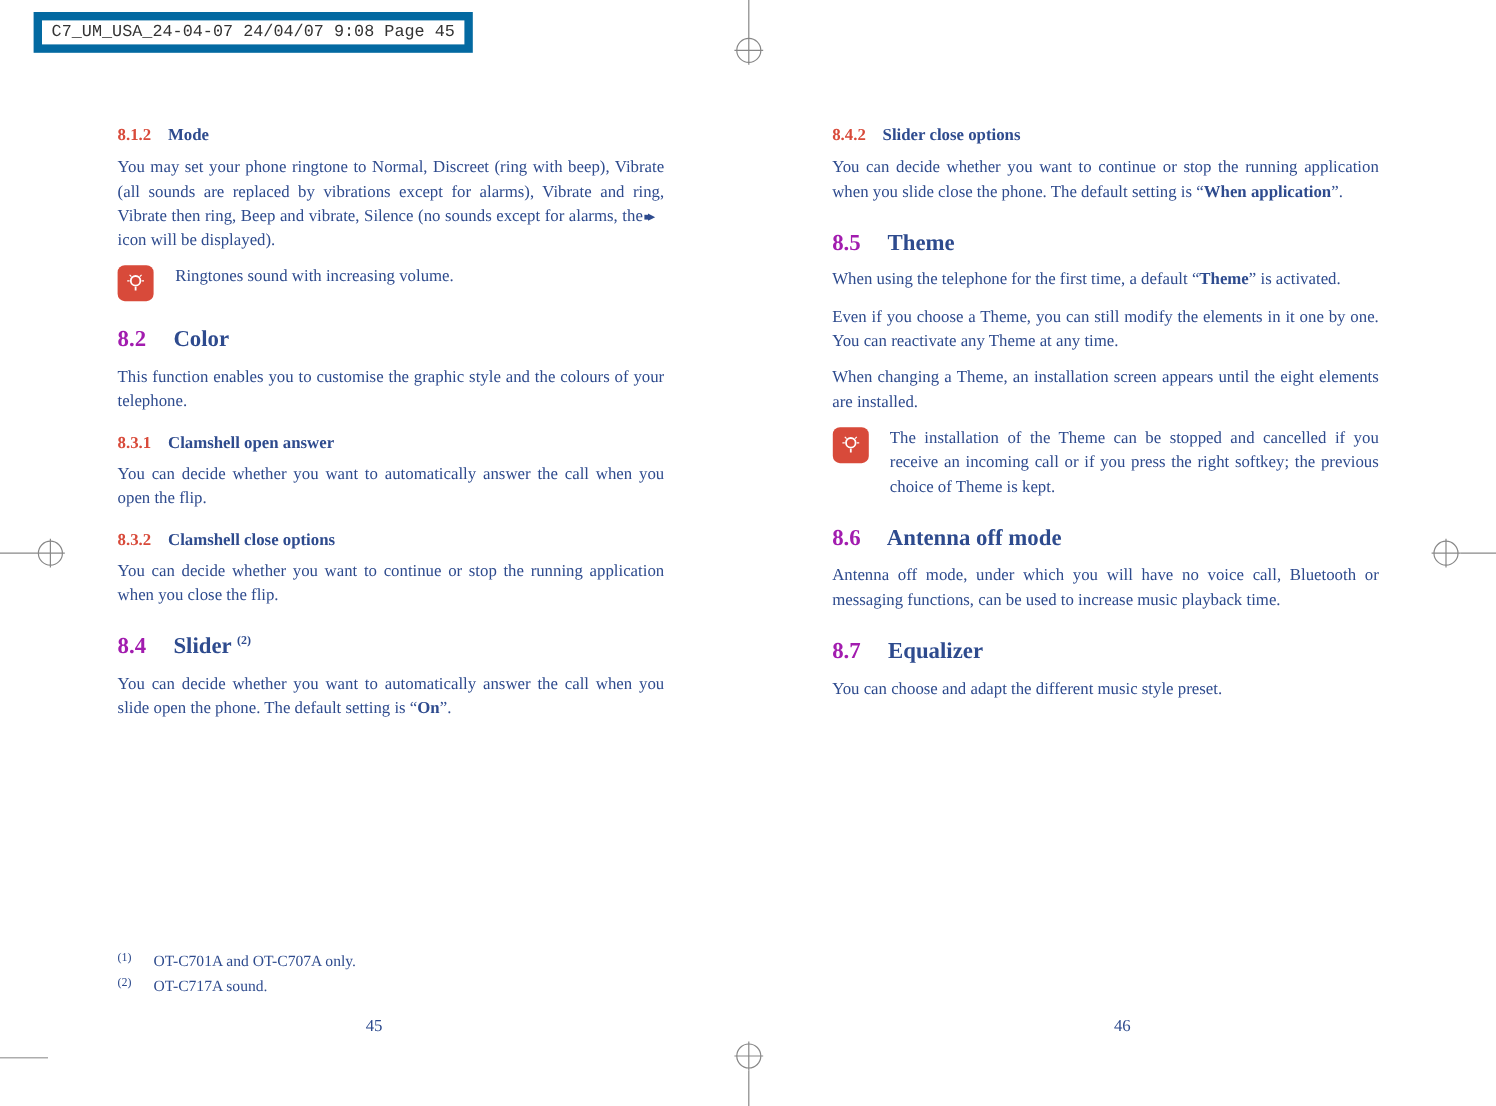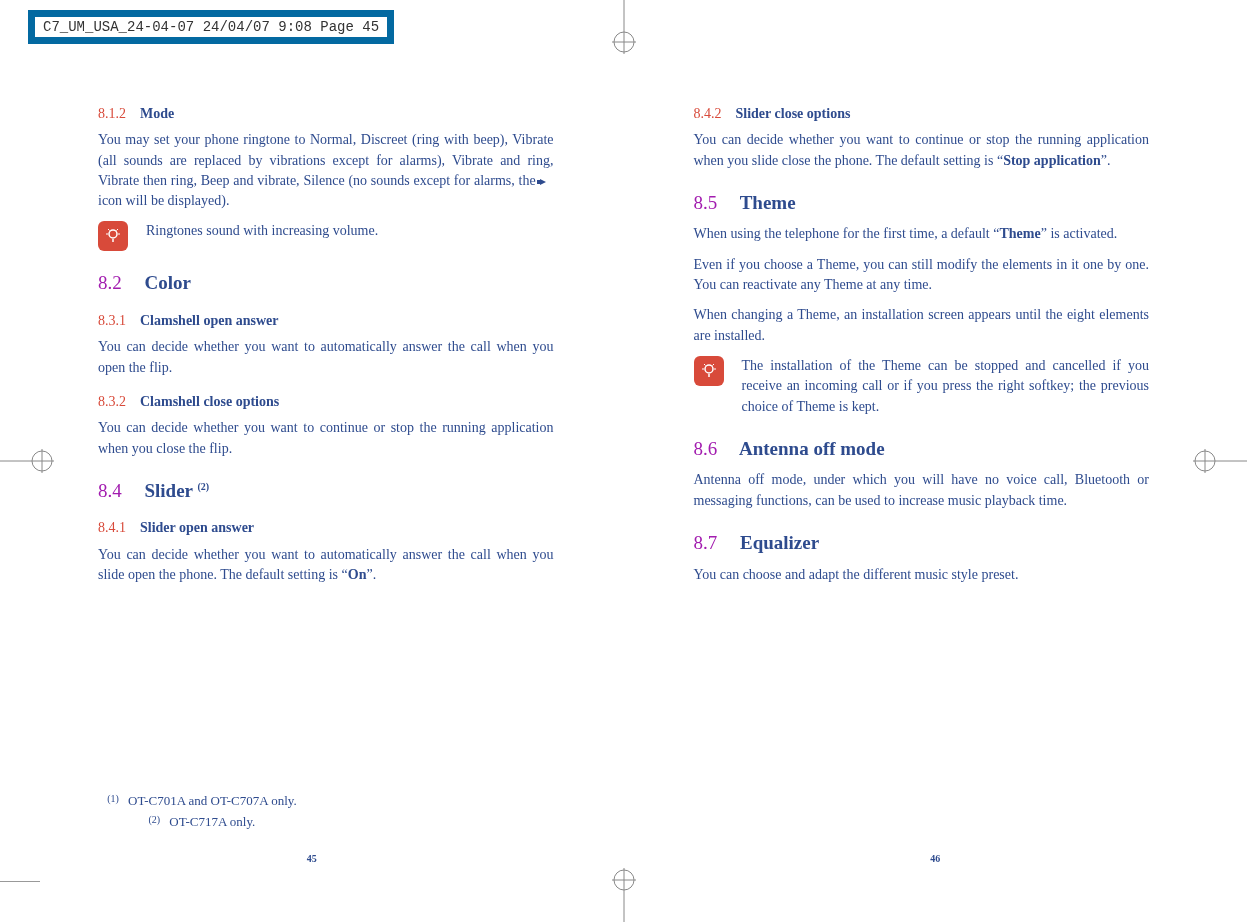--- a/index.html
+++ b/index.html
@@ -68,21 +68,21 @@
     padding: 10px 70px 10px 98px;
     box-sizing: border-box;
     font-size: 14px;
     line-height: 1.45;
   }
   .page-right {
     padding: 10px 98px 10px 70px;
   }
   .sec-num {
     color: #d84a3a;
-    font-weight: normal;
+    font-weight: bold;
   }
   .subhead {
     margin: 14px 0 6px 0;
   }
   .subhead .sec-num { font-size: 14px; }
   .subhead .sec-title { font-weight: bold; }
   h2.section {
     margin: 18px 0 8px 0;
     font-size: 19px;
     font-weight: bold;
@@ -127,34 +127,33 @@
     color: #fff;
     font-size: 16px;
   }
   .tip-text { flex: 1; text-align: justify; }
   .sup { font-size: 10px; vertical-align: super; }
   .footnotes {
     position: absolute;
     bottom: 38px;
     font-size: 13px;
   }
-  .footnotes div { margin: 2px 0; text-align: center; }
+  .footnotes div { margin: 2px 0; }
   .fn-mark {
     display: inline-block;
     width: 30px;
     font-size: 10px;
     vertical-align: top;
   }
   .page-number {
     position: absolute;
     bottom: 6px;
     left: 50%;
     transform: translateX(-50%);
-    font-size: 10px;
-    font-weight: bold;
+    font-size: 14px;
   }
   .bold { font-weight: bold; }
   svg.crop { display: block; }
 </style>
 </head>
 <body>
 
 <div class="header-bar">C7_UM_USA_24-04-07  24/04/07  9:08  Page 45</div>
 
 <svg class="crop crop-mark-top" width="30" height="56">
@@ -207,61 +206,58 @@
             <line x1="14" y1="2" x2="12.5" y2="3.5" stroke="#fff"></line>
           </svg>
       </div>
       <div class="tip-text">Ringtones sound with increasing volume.</div>
     </div>
 
     <h2 class="section">
       <span class="sec-num">8.2</span>
       <span>Color</span>
     </h2>
+    <p>This function enables you to customise the graphic style and the colours of your telephone.</p>
 
 
     <div class="subhead">
       <span class="sec-num">8.3.1</span>&nbsp;&nbsp;&nbsp;
       <span class="sec-title">Clamshell open answer</span>
     </div>
     <p>You can decide whether you want to automatically answer the call when you open the flip.</p>
 
     <div class="subhead">
       <span class="sec-num">8.3.2</span>&nbsp;&nbsp;&nbsp;
       <span class="sec-title">Clamshell close options</span>
     </div>
     <p>You can decide whether you want to continue or stop the running application when you close the flip.</p>
 
     <h2 class="section">
       <span class="sec-num">8.4</span>
       <span>Slider </span><span class="sup">(2)</span>
     </h2>
 
-    <div class="subhead">
-      <span class="sec-num">8.4.1</span>&nbsp;&nbsp;&nbsp;
-      <span class="sec-title">Slider open answer</span>
-    </div>
     <p>
       <span>You can decide whether you want to automatically answer the call when you slide open the phone. The default setting is “</span><span class="bold">On</span><span>”.</span>
     </p>
 
     <div class="footnotes">
       <div><span class="fn-mark">(1)</span><span>OT-C701A and OT-C707A only.</span></div>
-      <div><span class="fn-mark">(2)</span><span>OT-C717A only.</span></div>
+      <div><span class="fn-mark">(2)</span><span>OT-C717A sound.</span></div>
     </div>
     <div class="page-number">45</div>
   </div>
 
   <div class="page page-right" style="position:relative;">
     <div class="subhead">
       <span class="sec-num">8.4.2</span>&nbsp;&nbsp;&nbsp;
       <span class="sec-title">Slider close options</span>
     </div>
     <p>
-      <span>You can decide whether you want to continue or stop the running application when you slide close the phone. The default setting is “</span><span class="bold">Stop application</span><span>”.</span>
+      <span>You can decide whether you want to continue or stop the running application when you slide close the phone. The default setting is “</span><span class="bold">When application</span><span>”.</span>
     </p>
 
     <h2 class="section">
       <span class="sec-num">8.5</span>
       <span>Theme</span>
     </h2>
     <p>
       <span>When using the telephone for the first time, a default “</span><span class="bold">Theme</span><span>” is activated.</span>
     </p>
     <p>Even if you choose a Theme, you can still modify the elements in it one by one. You can reactivate any Theme at any time.</p>

